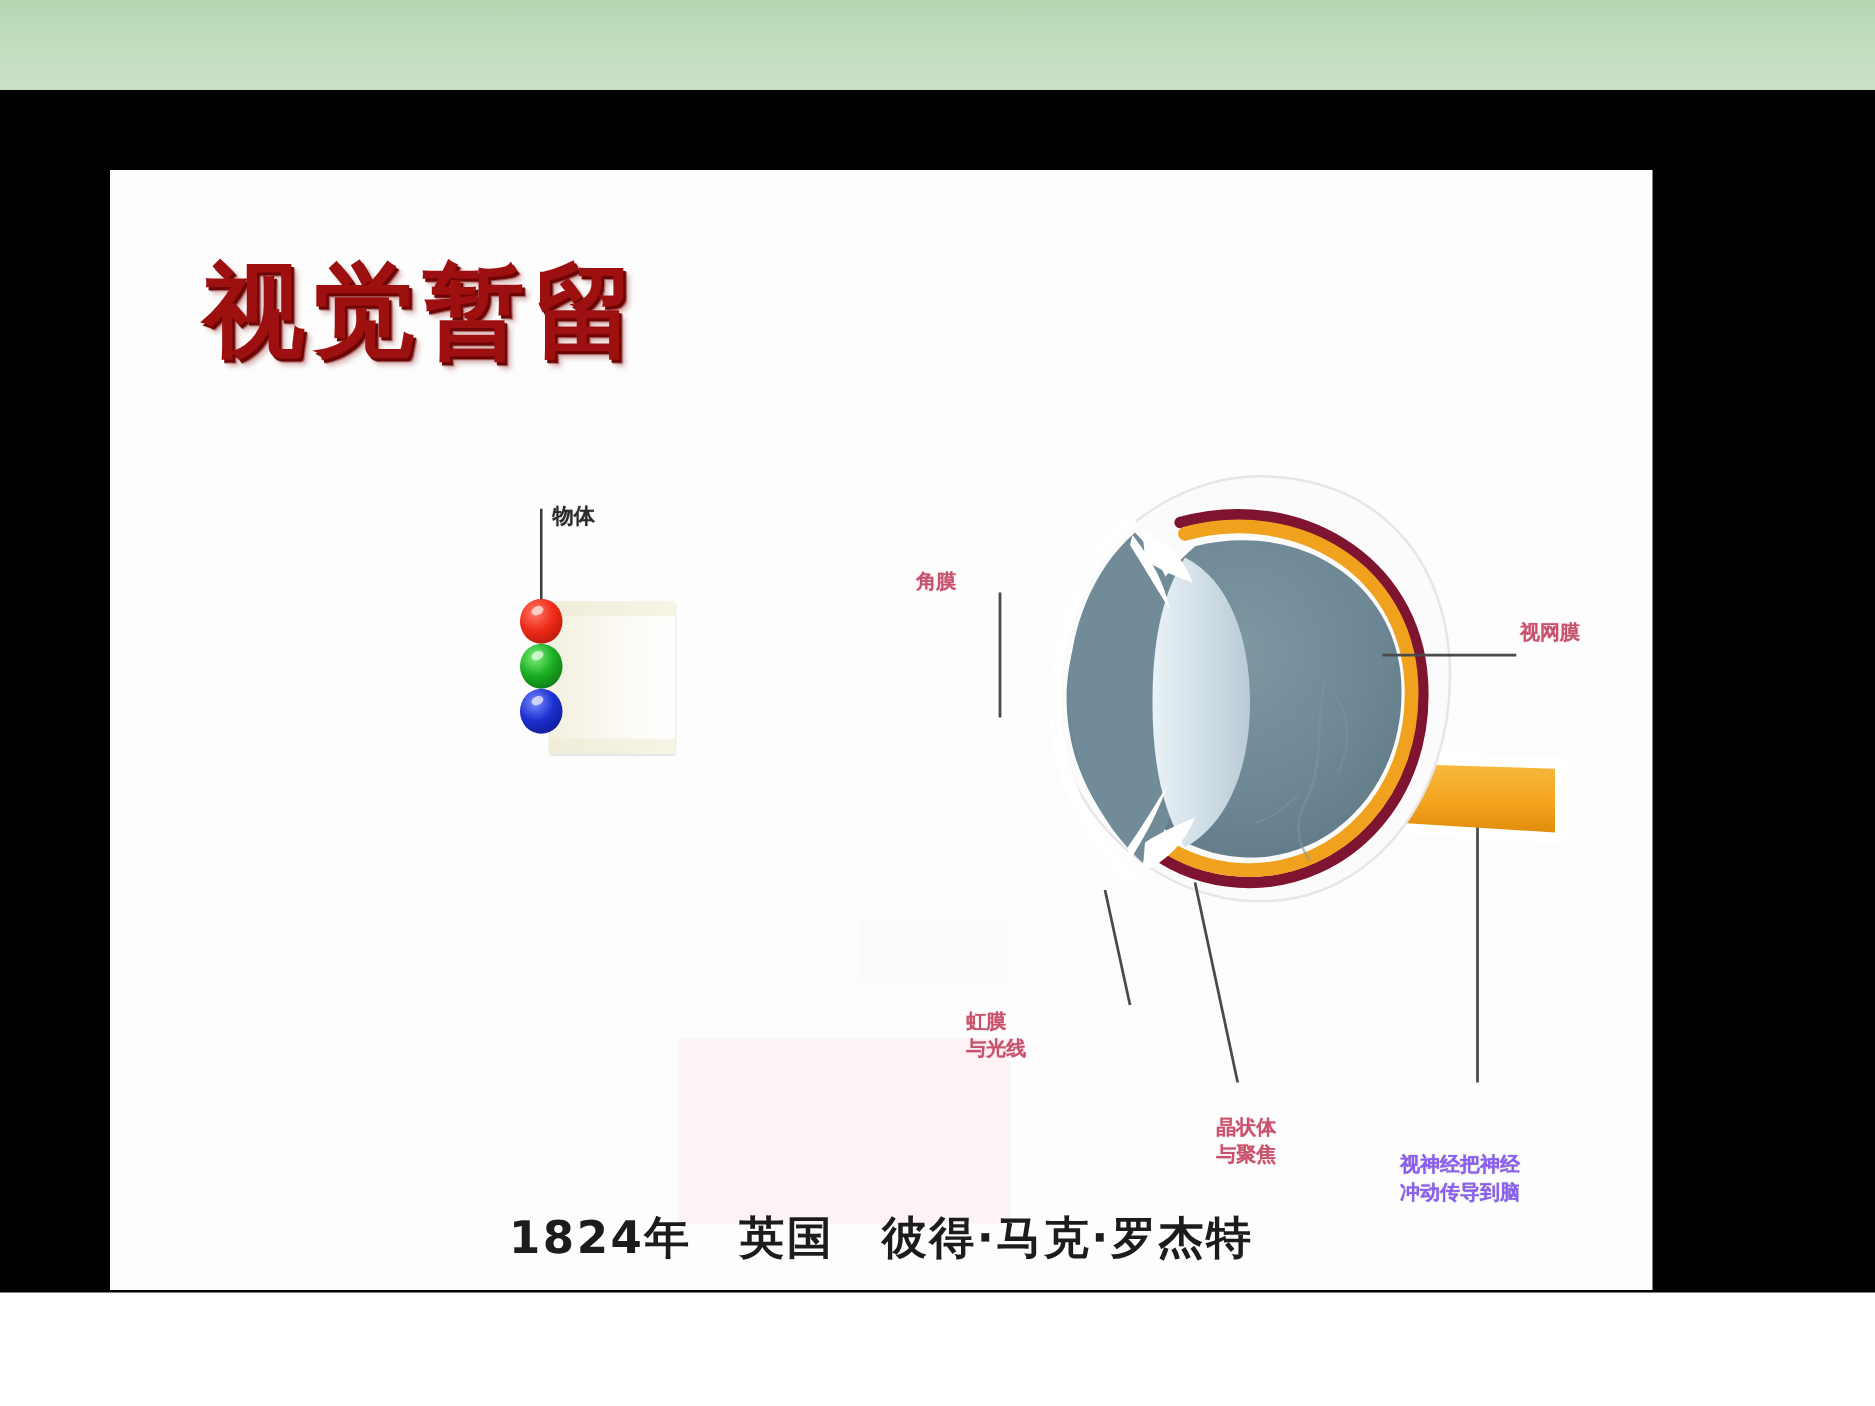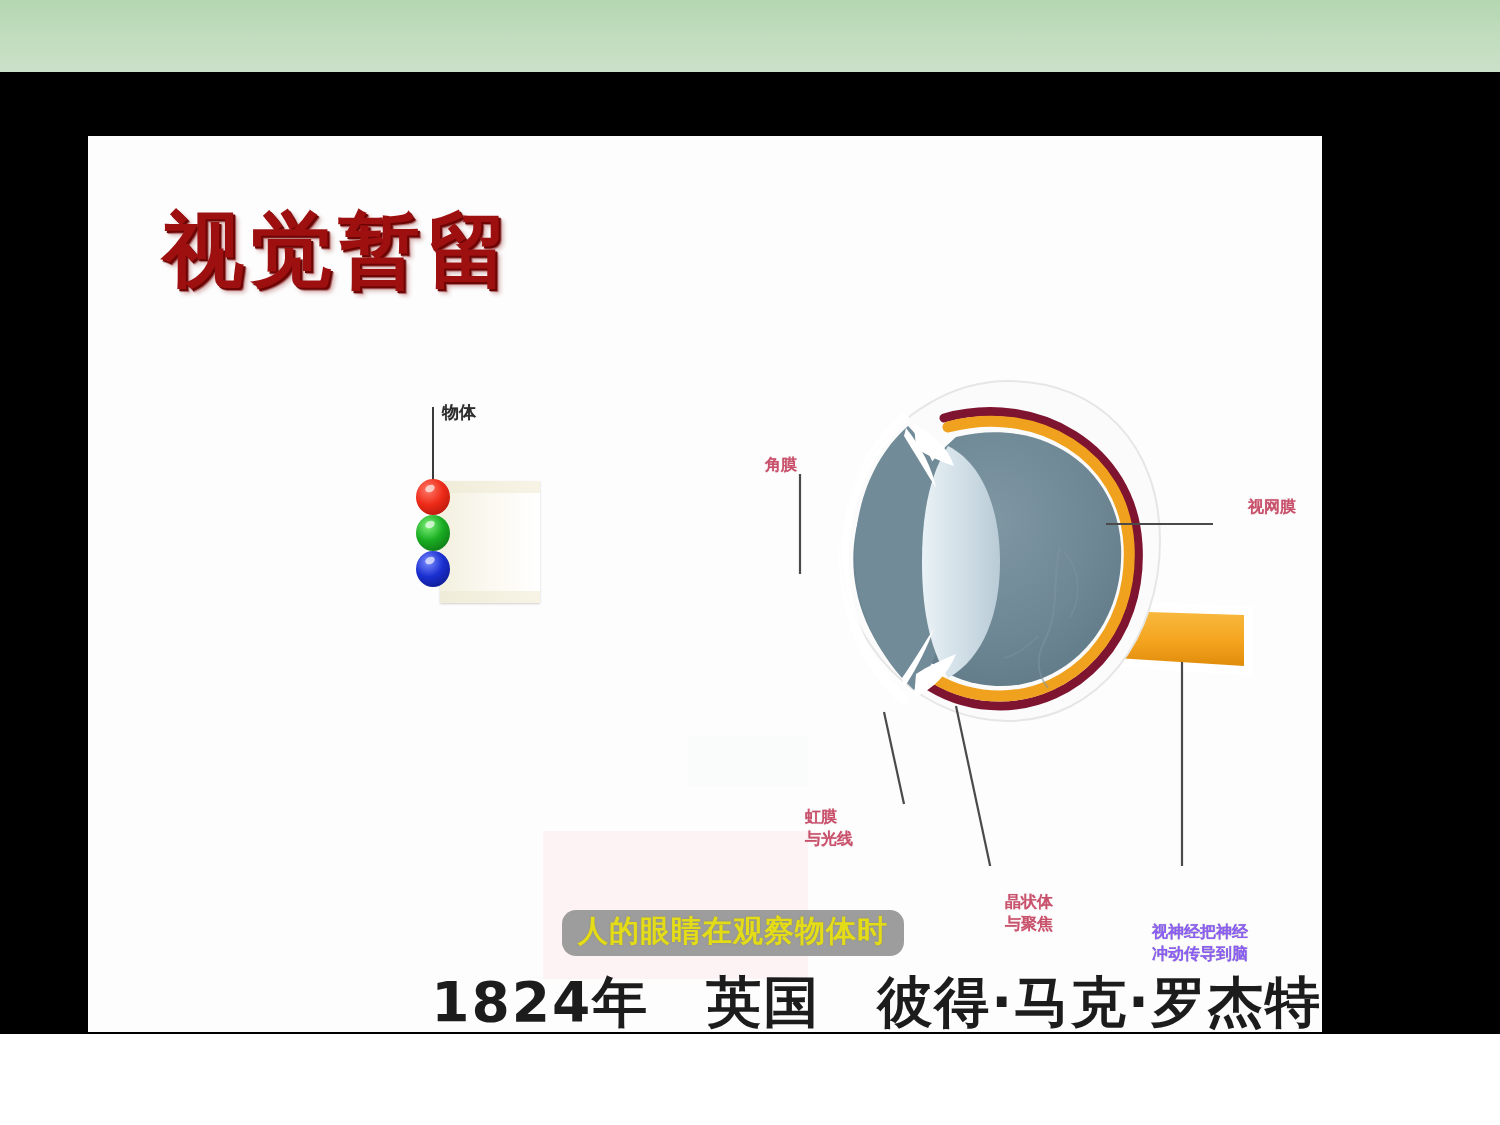--- a/index.html
+++ b/index.html
@@ -113,21 +113,20 @@
   .eye-svg { position:absolute; left:0; top:0; }
 
   .eye-label {
     position: absolute;
     font-family: "DejaVu Sans", "Liberation Sans", sans-serif;
     font-size: 16px; font-weight: bold;
     color: #c8516c;
     white-space: nowrap;
     line-height: 1.35;
     text-shadow: 0 0 1px rgba(200,80,108,.5);
-    margin-left: 32px;
   }
   .eye-label.dark { color: #8b5cf6; text-shadow: 0 0 1px rgba(0,0,0,.4); }
   .lab-cornea  { left: 25px; top: 148px; }
   .lab-retina  { left: 508px; top: 190px; font-family: Liberation Serif, serif; }
   .lab-iris    { left: 65px;  top: 500px; text-align: left; }
   .lab-lens    { left: 265px; top: 585px; text-align: right; }
   .lab-nerve   { left: 412px; top: 615px; }
 
   
   .caption {
@@ -144,23 +143,23 @@
     white-space: nowrap;
     line-height: 1.05;
     text-shadow: 0 0 2px rgba(120,120,30,.4);
   }
 
   
   .bottom-line {
     position: absolute;
     left: 0; top: 830px;
     width: 1234px;
-    text-align: right;
+    text-align: center;
     font-family: "DejaVu Sans", "Liberation Sans", sans-serif;
-    font-size: 55px;
+    font-size: 36px;
     font-weight: bold;
     color: #1c1c1c;
     letter-spacing: 2px;
     white-space: nowrap;
   }
 </style>
 </head>
 <body>
 
 <div id="root">
@@ -292,18 +291,17 @@
         <div>晶状体</div>
         <div>与聚焦</div>
       </div>
 
       <div class="eye-label lab-nerve dark">
         <div>视神经把神经</div>
         <div>冲动传导到脑</div>
       </div>
     </div>
 
-    <div class="caption">人的眼睛在观察物体时</div>
 
     <div class="bottom-line">1824年　英国　彼得·马克·罗杰特</div>
 
   </div>
 </div>
 
 </body></html>

